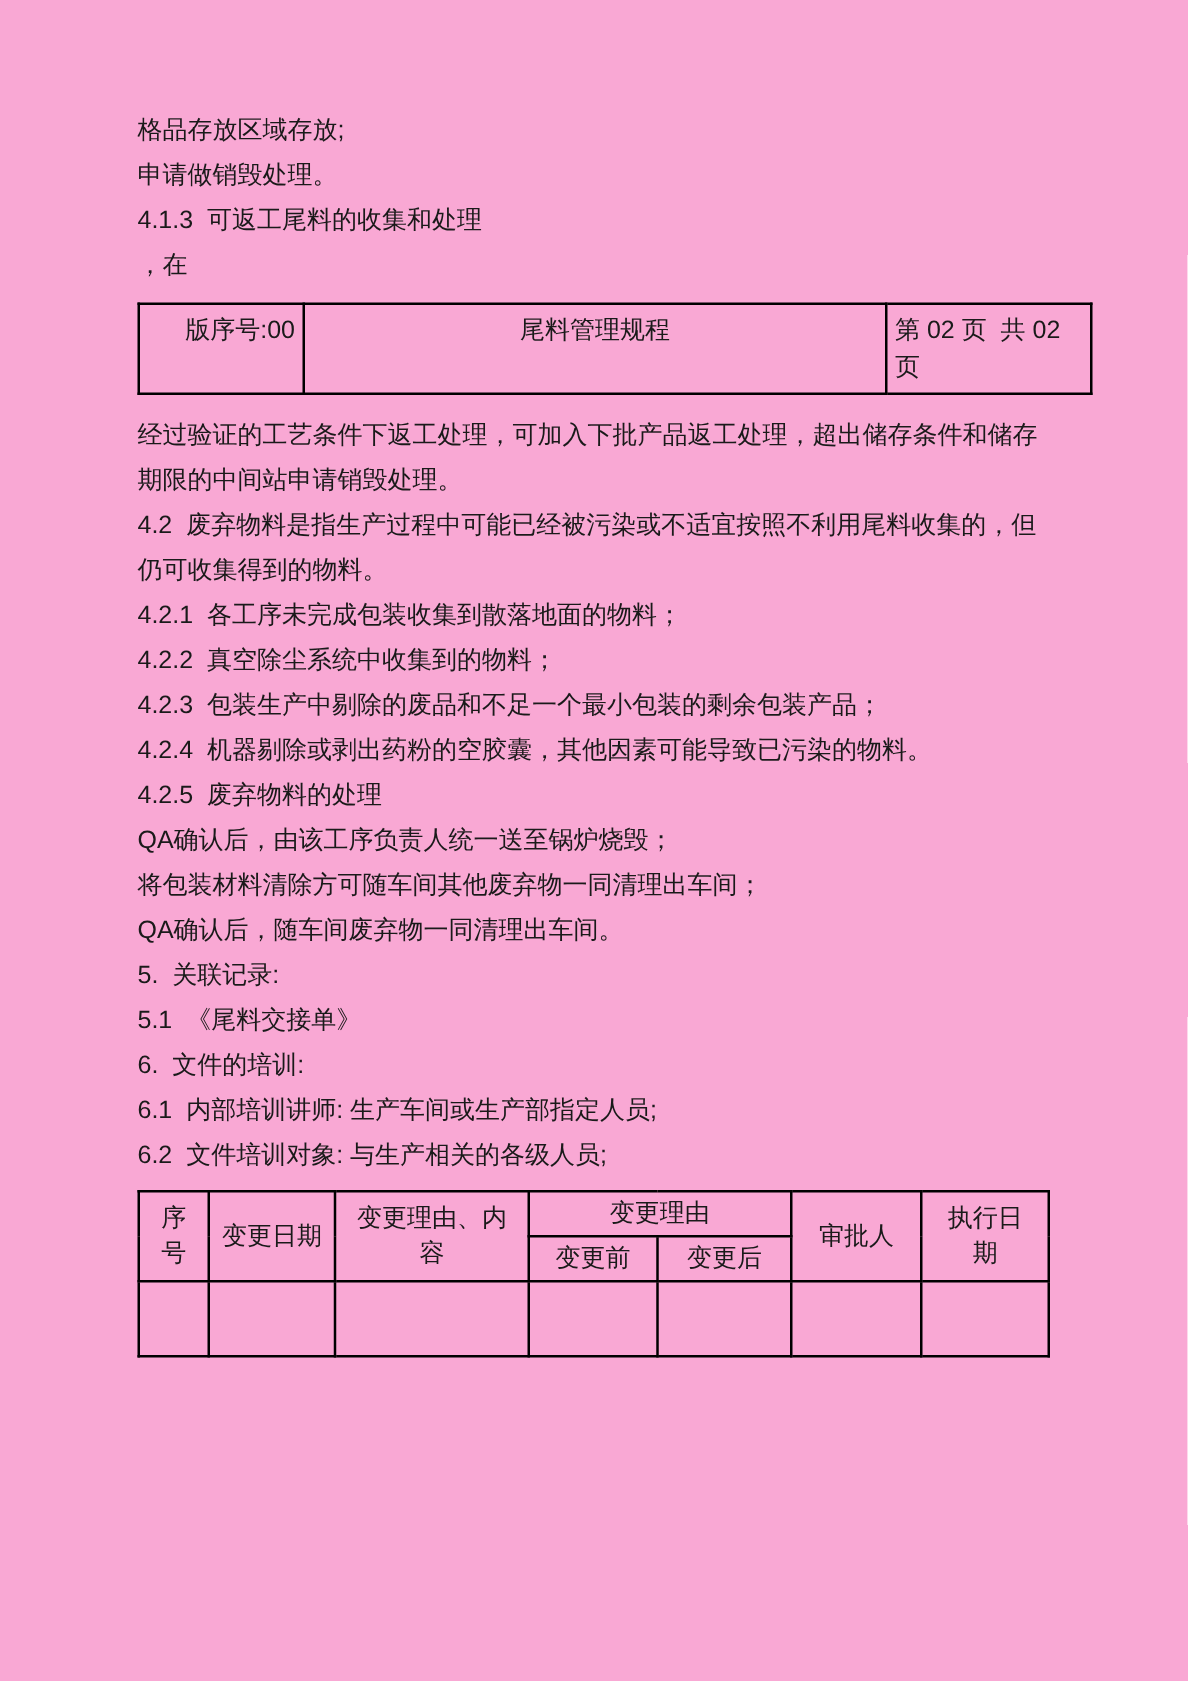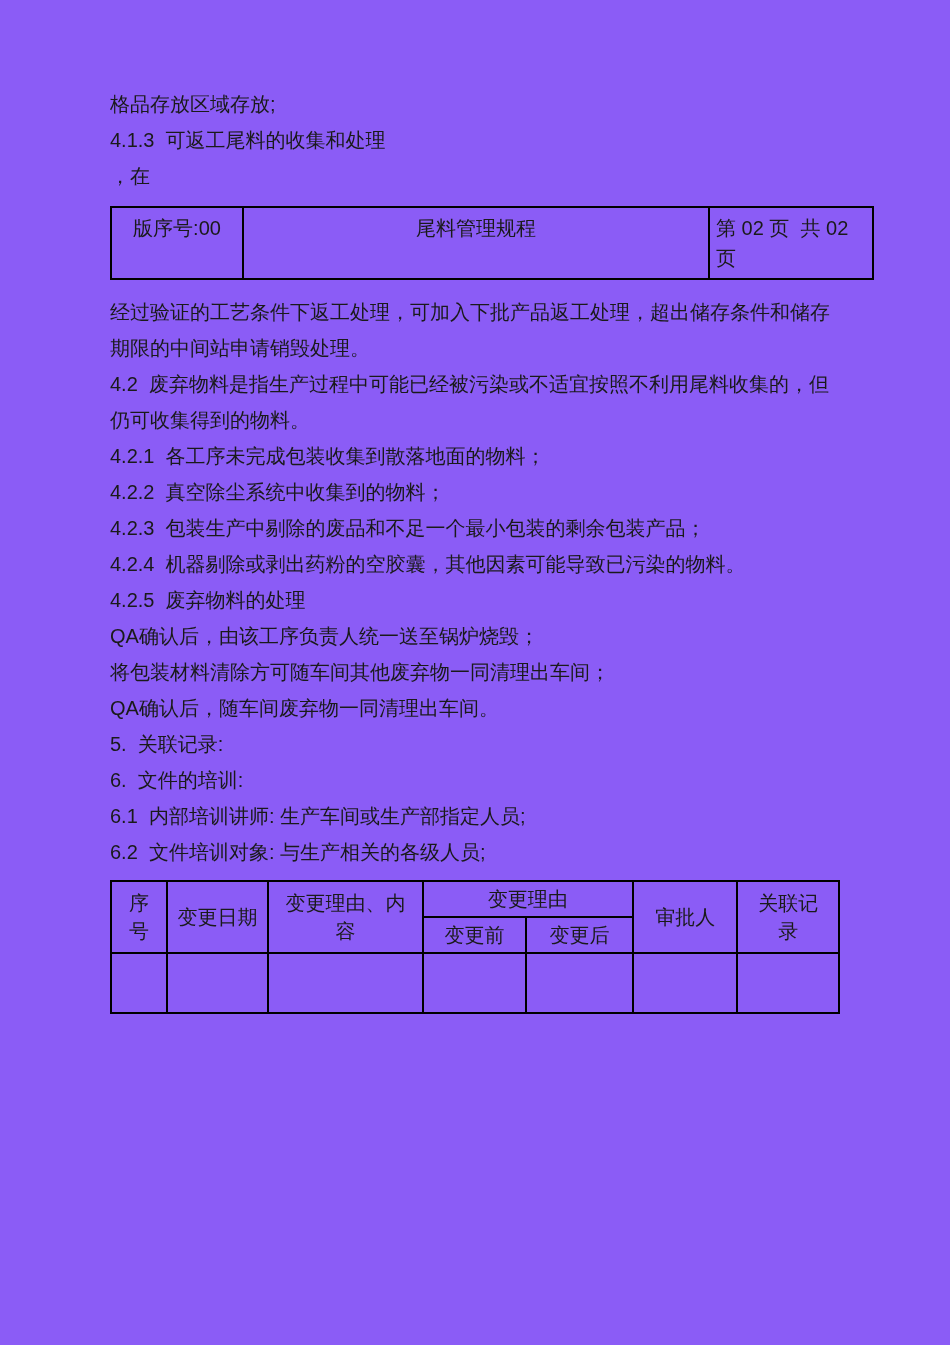--- a/index.html
+++ b/index.html
@@ -1,21 +1,21 @@
 <!DOCTYPE html>
 <html><head>
 <meta charset="utf-8">
 <style>
   html, body { margin: 0; padding: 0; background: #ffffff; }
   .page {
     position: relative;
     width: 950px;
     min-height: 1345px;
     box-sizing: border-box;
-    background: #8b5cf6;
+    background: #f9a8d4;
     padding: 86px 108px 40px 110px;
     font-family: "Liberation Sans", sans-serif;
     font-size: 20px;
     color: #1a1a1a;
   }
   p.line {
     margin: 0;
     padding: 0;
     line-height: 36px;
     white-space: pre-wrap;
@@ -29,21 +29,21 @@
     width: 735px;
     table-layout: fixed;
   }
   table.hdr td {
     border: 2px solid #000;
     vertical-align: top;
     line-height: 30px;
     padding: 5px 6px;
     white-space: pre-wrap;
   }
-  td.hdr-left  { width: 118px; text-align: center; }
+  td.hdr-left  { width: 118px; text-align: right; }
   td.hdr-mid   { width: 452px; text-align: center; margin-top: 16px; }
   td.hdr-right { width: 150px; }
 
   
   table.hist {
     border-collapse: collapse;
     margin-top: 10px;
     width: 730px;
     table-layout: fixed;
   }
@@ -61,20 +61,21 @@
   table.hist th.execd  { padding: 3px 14px; }
   table.hist tr.empty td { height: 52px; }
 </style>
 </head>
 <body>
 
 <div class="page">
 
   <div>
     <p class="line">格品存放区域存放;</p>
+    <p class="line">申请做销毁处理。</p>
     <p class="line">4.1.3  可返工尾料的收集和处理</p>
     <p class="line">，在</p>
   </div>
 
   <table class="hdr">
     <tbody>
       <tr>
         <td class="hdr-left">版序号:00</td>
         <td class="hdr-mid">尾料管理规程</td>
         <td class="hdr-right">第 02 页  共 02 页</td>
@@ -87,20 +88,21 @@
     <p class="line">4.2  废弃物料是指生产过程中可能已经被污染或不适宜按照不利用尾料收集的，但仍可收集得到的物料。</p>
     <p class="line">4.2.1  各工序未完成包装收集到散落地面的物料；</p>
     <p class="line">4.2.2  真空除尘系统中收集到的物料；</p>
     <p class="line">4.2.3  包装生产中剔除的废品和不足一个最小包装的剩余包装产品；</p>
     <p class="line">4.2.4  机器剔除或剥出药粉的空胶囊，其他因素可能导致已污染的物料。</p>
     <p class="line">4.2.5  废弃物料的处理</p>
     <p class="line">QA确认后，由该工序负责人统一送至锅炉烧毁；</p>
     <p class="line">将包装材料清除方可随车间其他废弃物一同清理出车间；</p>
     <p class="line">QA确认后，随车间废弃物一同清理出车间。</p>
     <p class="line">5.  关联记录:</p>
+    <p class="line">5.1  《尾料交接单》</p>
     <p class="line">6.  文件的培训:</p>
     <p class="line">6.1  内部培训讲师: 生产车间或生产部指定人员;</p>
     <p class="line">6.2  文件培训对象: 与生产相关的各级人员;</p>
   </div>
 
   <table class="hist">
     <colgroup>
       <col style="width:55px">
       <col style="width:100px">
       <col style="width:152px">
@@ -109,21 +111,21 @@
       <col style="width:103px">
       <col style="width:100px">
     </colgroup>
     <tbody>
       <tr>
         <th rowspan="2" class="narrow">序号</th>
         <th rowspan="2">变更日期</th>
         <th rowspan="2">变更理由、内容</th>
         <th colspan="2">变更理由</th>
         <th rowspan="2">审批人</th>
-        <th rowspan="2" class="execd">关联记录</th>
+        <th rowspan="2" class="execd">执行日期</th>
       </tr>
       <tr>
         <th>变更前</th>
         <th>变更后</th>
       </tr>
       <tr class="empty">
         <td></td>
         <td></td>
         <td></td>
         <td></td>

